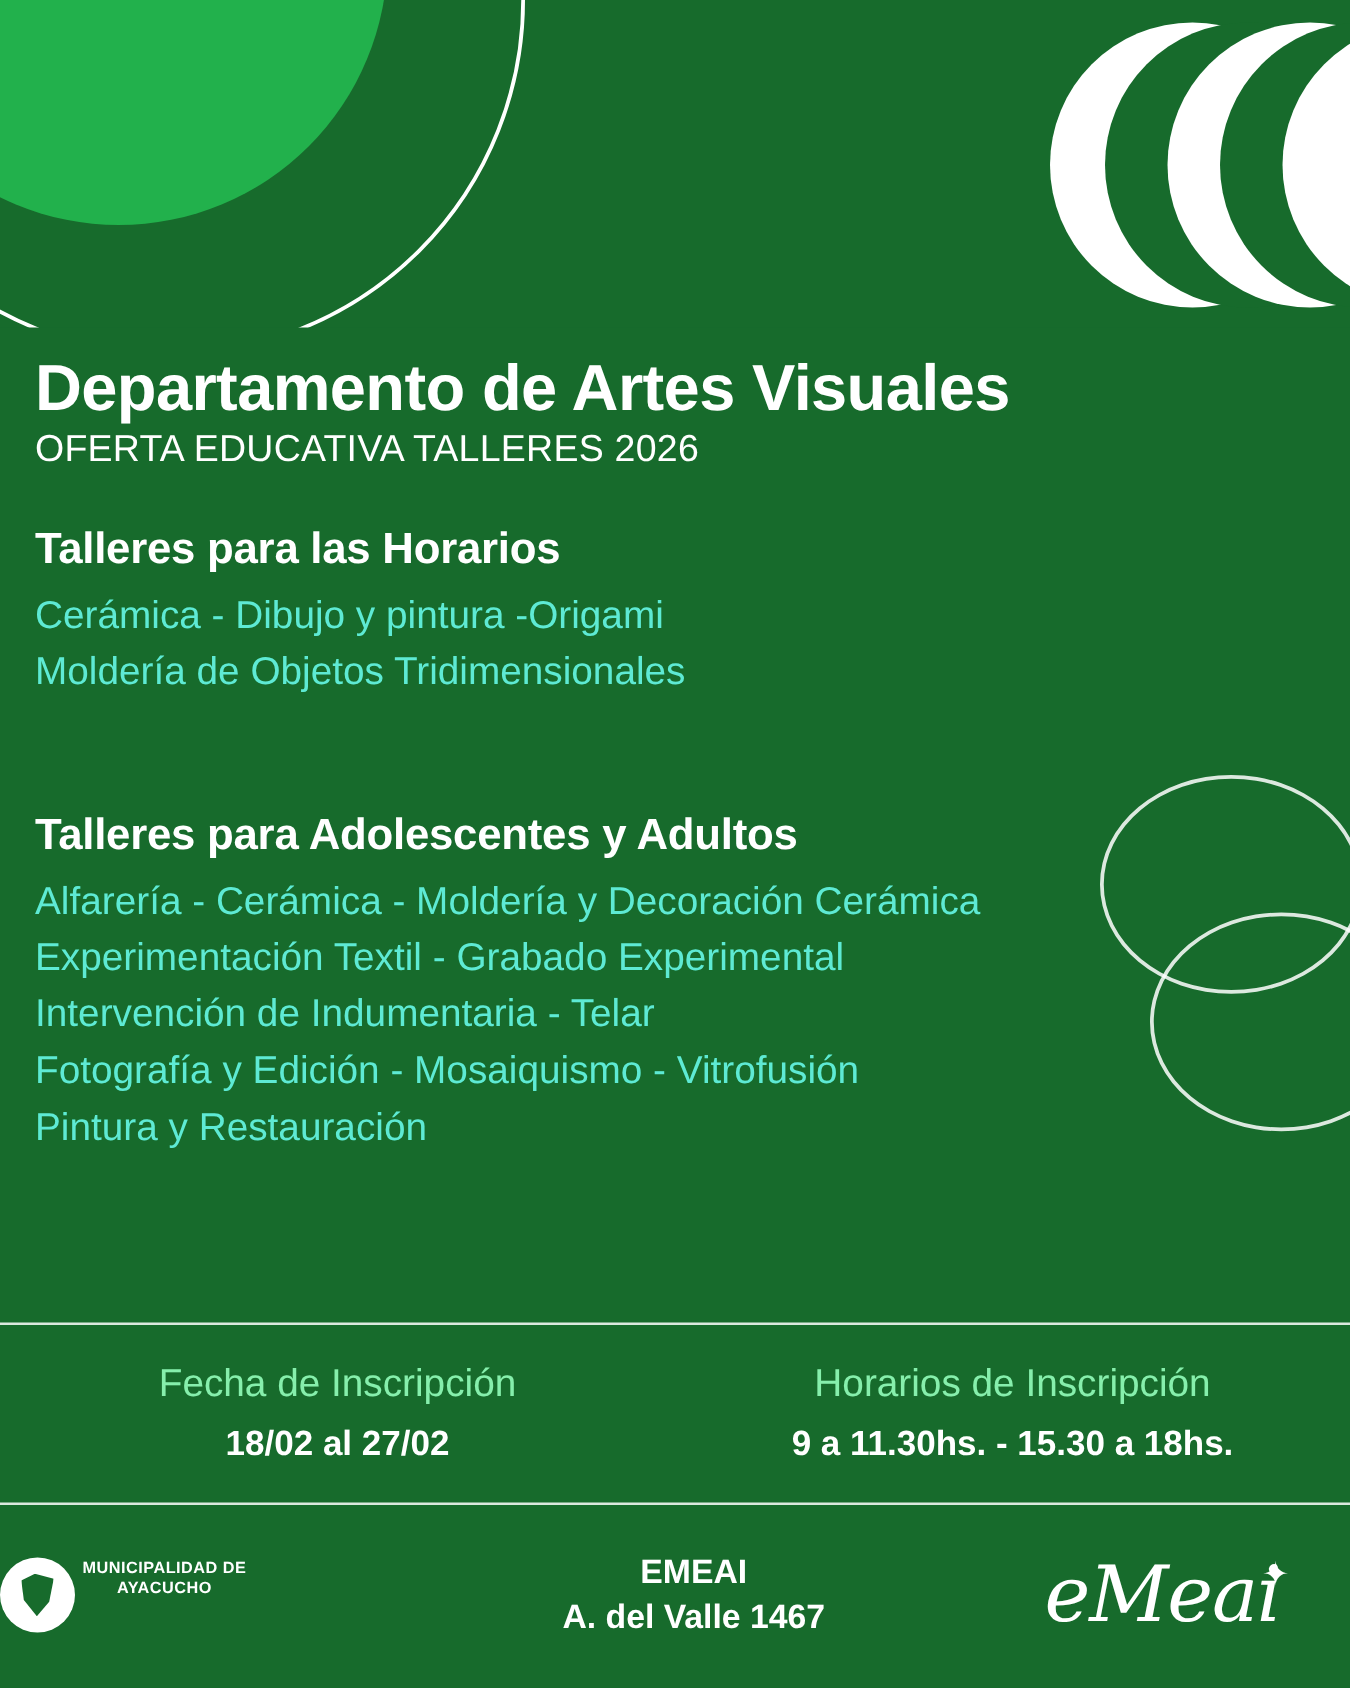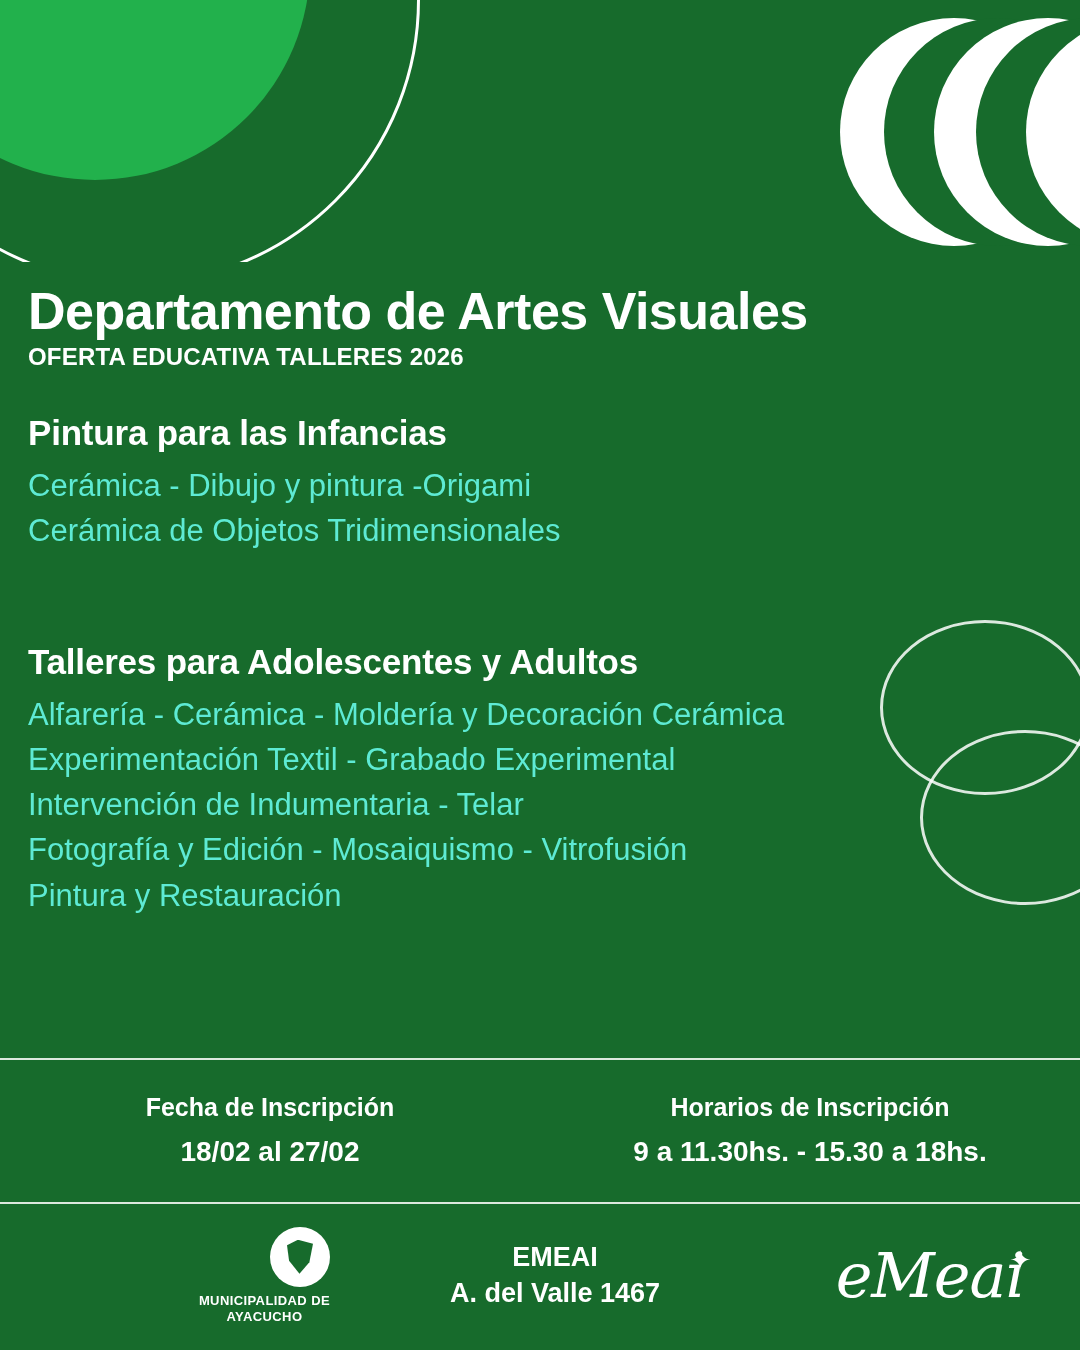--- a/index.html
+++ b/index.html
@@ -80,22 +80,22 @@
     padding: 22px 28px 0 28px;
     z-index: 3;
   }
   .title {
     font-size: 52px;
     font-weight: 700;
     letter-spacing: -0.5px;
     line-height: 1.06;
   }
   .subtitle {
-    font-size: 24px;
-    font-weight: 700;
+    font-size: 30px;
+    font-weight: 400;
     letter-spacing: 0.2px;
     margin-top: 4px;
   }
 
   .section { margin-top: 42px; }
   .section.second { margin-top: 88px; }
   .section-heading {
     font-size: 35px;
     font-weight: 700;
     margin-bottom: 10px;
@@ -128,43 +128,43 @@
   }
   .info-col {
     flex: 1;
     display: flex;
     flex-direction: column;
     align-items: center;
     justify-content: center;
     gap: 14px;
   }
   .info-label {
-    font-size: 25px;
-    font-weight: 700;
-    color: #ffffff;
+    font-size: 31px;
+    font-weight: 400;
+    color: #86efac;
   }
   .info-value {
     font-size: 28px;
     font-weight: 700;
   }
 
   
   .footer {
     position: absolute;
     left: 0; top: 1202px;
     width: 1080px; height: 148px;
     display: flex;
     align-items: center;
     z-index: 3;
   }
   .footer-left {
     width: 330px;
     display: flex;
-    flex-direction: column;
-    align-items: flex-end;
+    flex-direction: row;
+    align-items: flex-start;
     gap: 6px;
   }
   .muni-mark {
     width: 60px; height: 60px;
     border-radius: 50%;
     background: #ffffff;
     position: relative;
   }
   .muni-mark::after {
     content: "";
@@ -229,23 +229,23 @@
 <div class="deco-rings">
   <div class="r r1"></div>
   <div class="r r2"></div>
 </div>
 
 <div class="content">
   <h1 class="title">Departamento de Artes Visuales</h1>
   <h2 class="subtitle">OFERTA EDUCATIVA TALLERES 2026</h2>
 
   <div class="section">
-    <div class="section-heading">Pintura para las Infancias</div>
+    <div class="section-heading">Talleres para las Horarios</div>
     <div class="section-line">Cerámica - Dibujo y pintura  -Origami</div>
-    <div class="section-line">Cerámica de Objetos Tridimensionales</div>
+    <div class="section-line">Moldería de Objetos Tridimensionales</div>
   </div>
 
   <div class="section second">
     <div class="section-heading">Talleres para Adolescentes y Adultos</div>
     <div class="section-line">Alfarería - Cerámica  - Moldería y Decoración Cerámica</div>
     <div class="section-line">Experimentación Textil - Grabado Experimental</div>
     <div class="section-line">Intervención de Indumentaria  - Telar</div>
     <div class="section-line">Fotografía y Edición - Mosaiquismo - Vitrofusión</div>
     <div class="section-line">Pintura y Restauración</div>
   </div>

